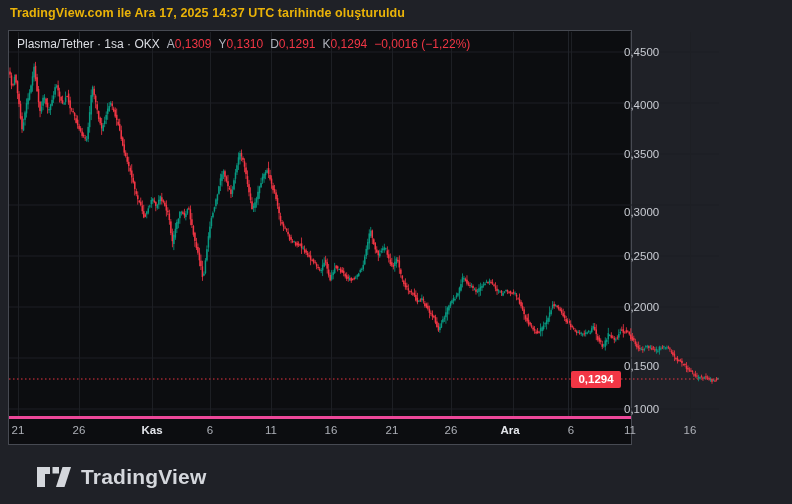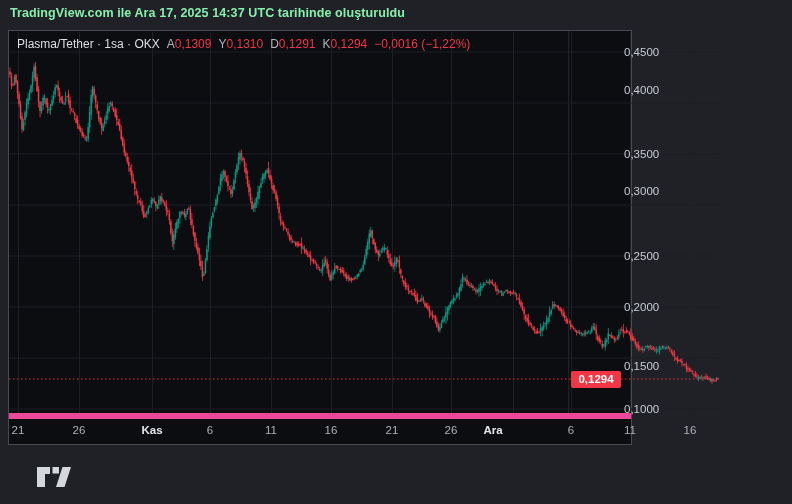--- a/index.html
+++ b/index.html
@@ -4,21 +4,21 @@
 <style>
   html,body{margin:0;padding:0;}
   body{
     width:792px;height:504px;overflow:hidden;position:relative;
     background:#1f2127;
     font-family:"Liberation Sans","DejaVu Sans",sans-serif;
     -webkit-font-smoothing:antialiased;
   }
   .attribution{
     position:absolute;left:10px;top:6px;
-    font-size:12.5px;font-weight:700;color:#86efac;letter-spacing:.1px;
+    font-size:12.5px;font-weight:700;color:#eab308;letter-spacing:.1px;
   }
   .chart-panel{
     position:absolute;left:8px;top:30px;width:624px;height:415px;
     background:#0c0d10;border:1px solid #474a52;box-sizing:border-box;
   }
   .chart-inner{position:absolute;left:0;top:0;right:0;bottom:0;}
   svg.chart-svg{position:absolute;left:0;top:0;}
   .legend{
     position:absolute;left:8px;top:6px;font-size:12px;color:#dcdee4;
     white-space:nowrap;z-index:5;
@@ -34,21 +34,21 @@
   .price-tick{
     position:absolute;left:11px;font-size:11.5px;color:#c9ccd3;line-height:14px;margin-left:44px;
   }
   .price-badge{
     position:absolute;left:2px;width:50px;height:17px;border-radius:2px;
     background:#f23645;color:#ffffff;font-size:11.5px;font-weight:700;
     text-align:center;line-height:17px;z-index:6;
   }
   .time-scale{
     position:absolute;left:0;right:0;bottom:0;height:25px;
-    border-top:6px solid #ec4899;z-index:4;
+    border-top:3px solid #ec4899;z-index:4;
   }
   .time-tick{
     position:absolute;top:5px;transform:translateX(-50%);
     font-size:11.5px;color:#aeb1b8;
   }
   .time-tick.month{color:#e3e5ea;font-weight:700;}
   .footer{
     position:absolute;left:36px;top:461px;height:32px;
     display:flex;align-items:center;gap:9px;
   }
@@ -1029,45 +1029,46 @@
         <line x1="0" y1="348.012" x2="710" y2="348.012" stroke="#f23645" stroke-width="1" stroke-dasharray="1.5,2.5" opacity="0.95"></line>
       </svg>
 
     <div class="legend">
       <span class="sym">Plasma/Tether · 1sa · OKX</span><span id="ohlcSpans"><span class="olabel">A</span><span class="oval">0,1309</span><span class="olabel">Y</span><span class="oval">0,1310</span><span class="olabel">D</span><span class="oval">0,1291</span><span class="olabel">K</span><span class="oval">0,1294</span></span><span class="chg">−0,0016 (−1,22%)</span>
     </div>
 
     <div class="price-scale" id="priceScale">
       <div class="price-badge" id="priceBadge" style="top: 339.512px;">0,1294</div>
     <div class="price-tick" style="top: 14px;">0,4500</div>
-        <div class="price-tick" style="top: 52px;">0,4000</div>
+        <div class="price-tick" style="top: 67px;">0,4000</div>
         <div class="price-tick" style="top: 116px;">0,3500</div>
-        <div class="price-tick" style="top: 153px;">0,3000</div>
+        <div class="price-tick" style="top: 174px;">0,3000</div>
         <div class="price-tick" style="top: 218px;">0,2500</div>
         <div class="price-tick" style="top: 269px; text-align: center;">0,2000</div>
         <div class="price-tick" style="top: 328px;">0,1500</div>
         <div class="price-tick" style="top: 371px;">0,1000</div>
       </div>
 
     <div class="time-scale" id="timeScale">
         <div class="time-tick" style="left: 9px;">21</div>
         <div class="time-tick" style="left: 70px;">26</div>
         <div class="time-tick month" style="left: 143px; text-align: right;">Kas</div>
         <div class="time-tick" style="left: 201px;">6</div>
         <div class="time-tick" style="left: 262px;">11</div>
         <div class="time-tick" style="left: 322px;">16</div>
         <div class="time-tick" style="left: 383px;">21</div>
         <div class="time-tick" style="left: 442px;">26</div>
-        <div class="time-tick month" style="left: 484px; text-align: center;">Ara</div>
+        <div class="time-tick month" style="left: 501px; text-align: center;">Ara</div>
         <div class="time-tick" style="left: 562px;">6</div>
         <div class="time-tick" style="left: 621px;">11</div>
         <div class="time-tick" style="left: 681px;">16</div>
       </div>
   </div>
 </div>
 
 <div class="footer">
   <svg width="36" height="28" viewBox="0 0 36 28">
     <path d="M1,4 h13 v7 h-5 v13 h-8 z" fill="#d4d7dc"></path>
     <rect x="16.5" y="4" width="6.5" height="6.5" fill="#d4d7dc"></rect>
     <path d="M20,24 L26.5,4 H35 L28.5,24 Z" fill="#d4d7dc"></path>
   </svg>
+  <span class="brand-text">TradingView</span>
 </div>
 
 </body></html>

